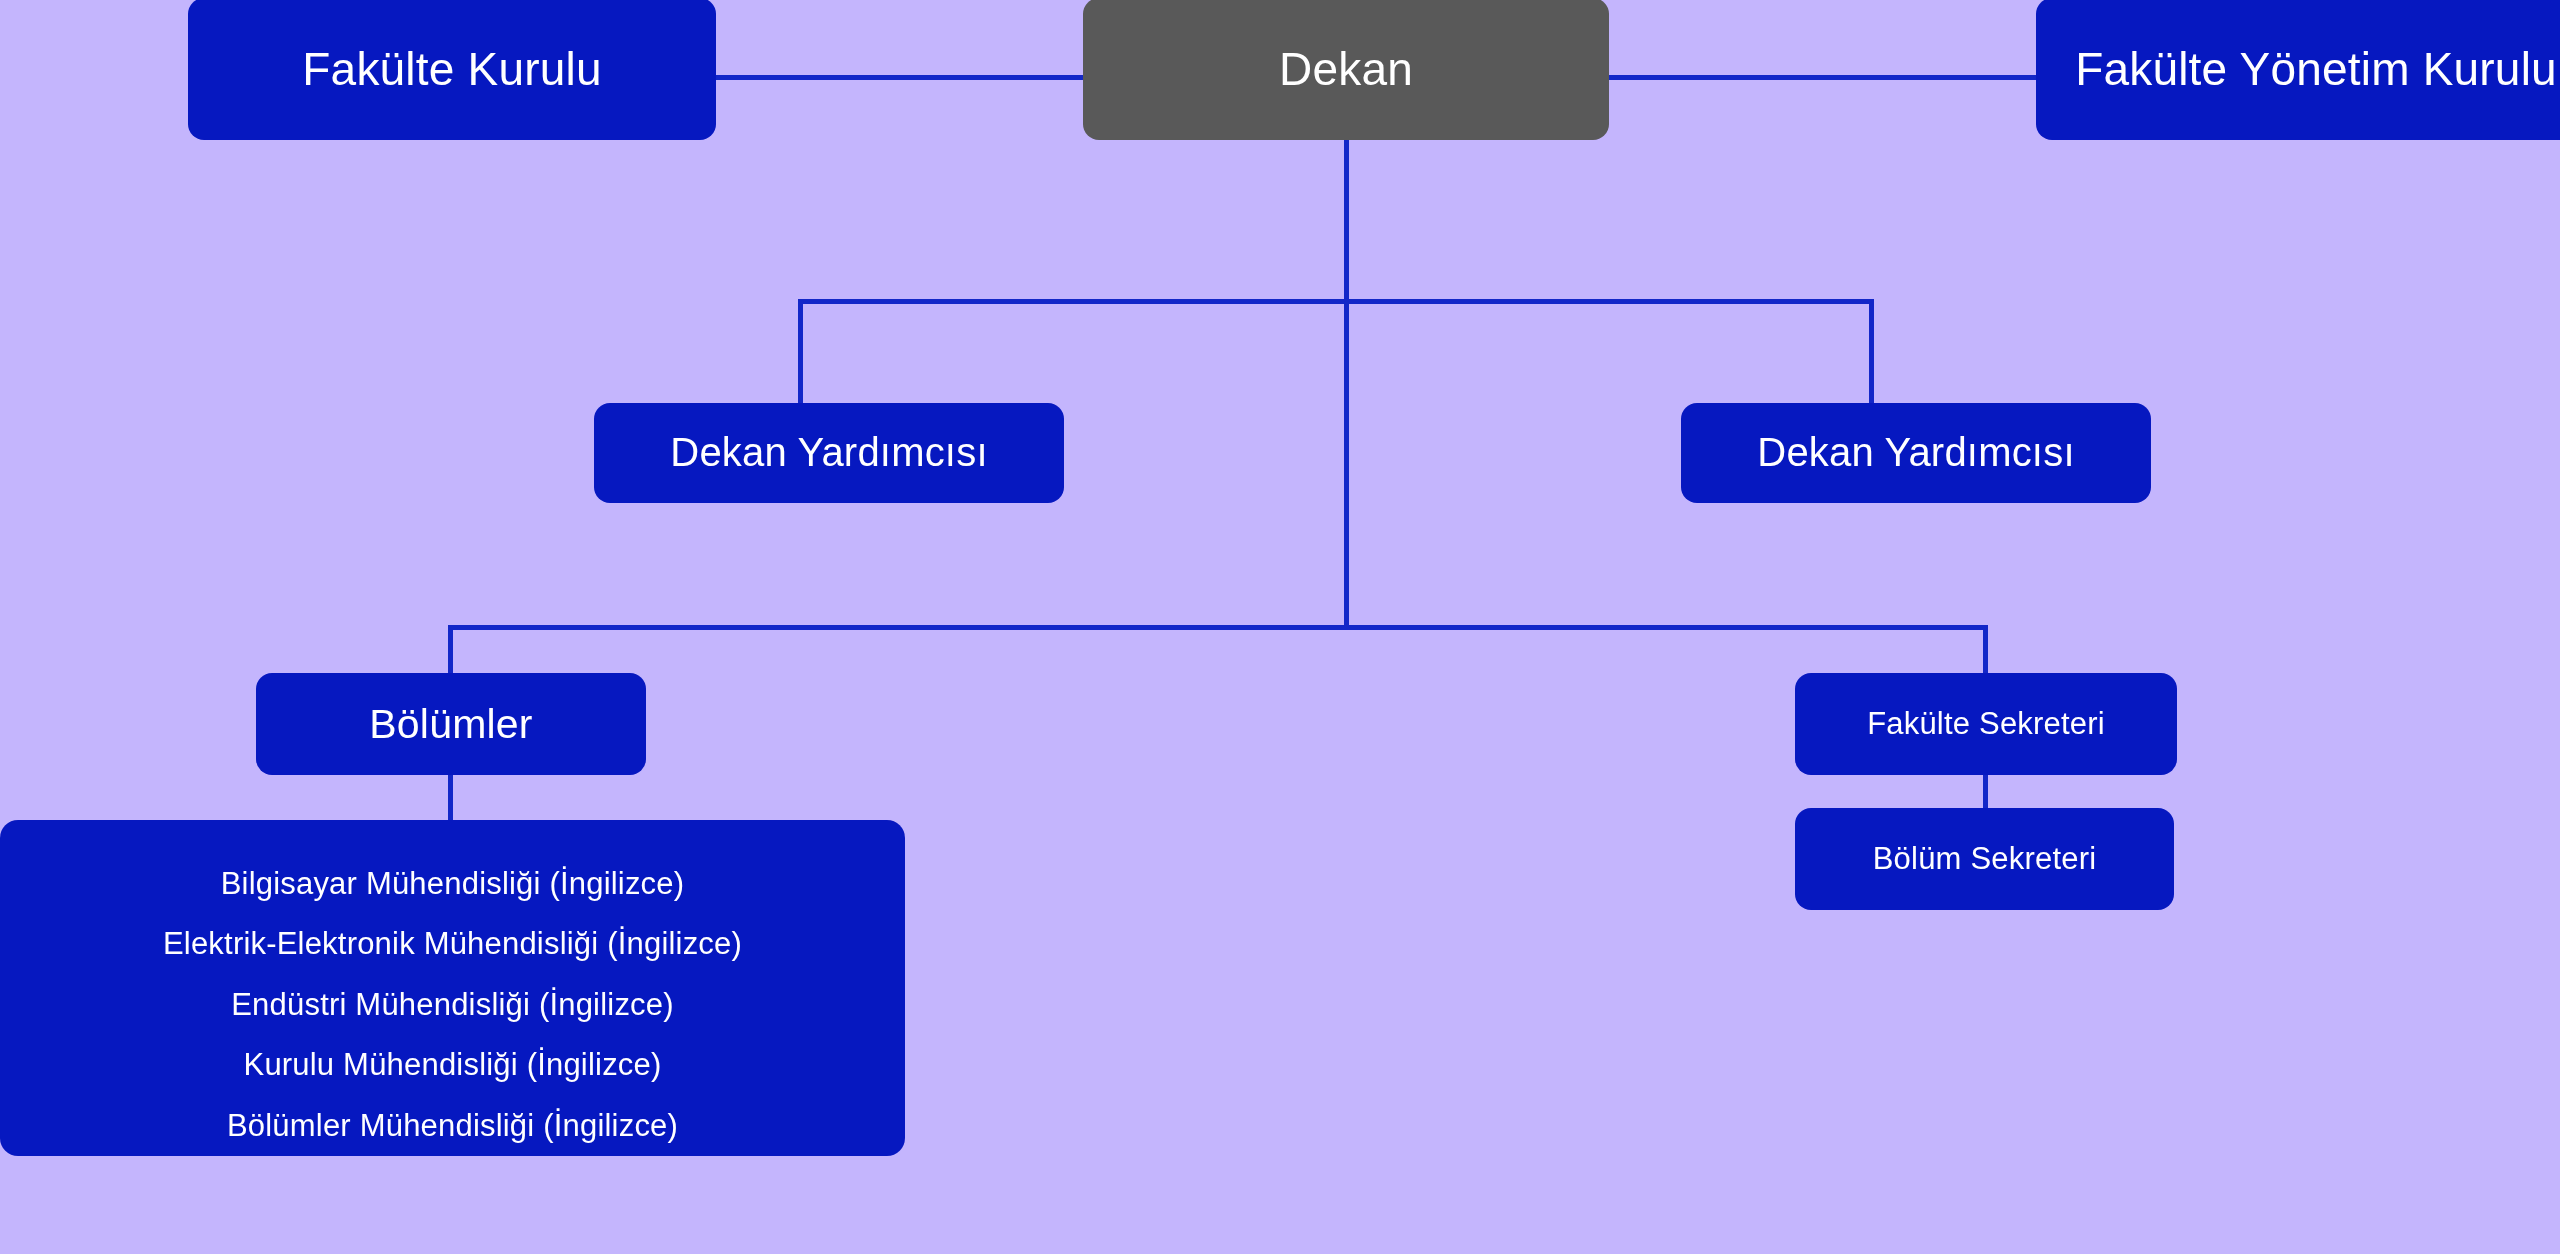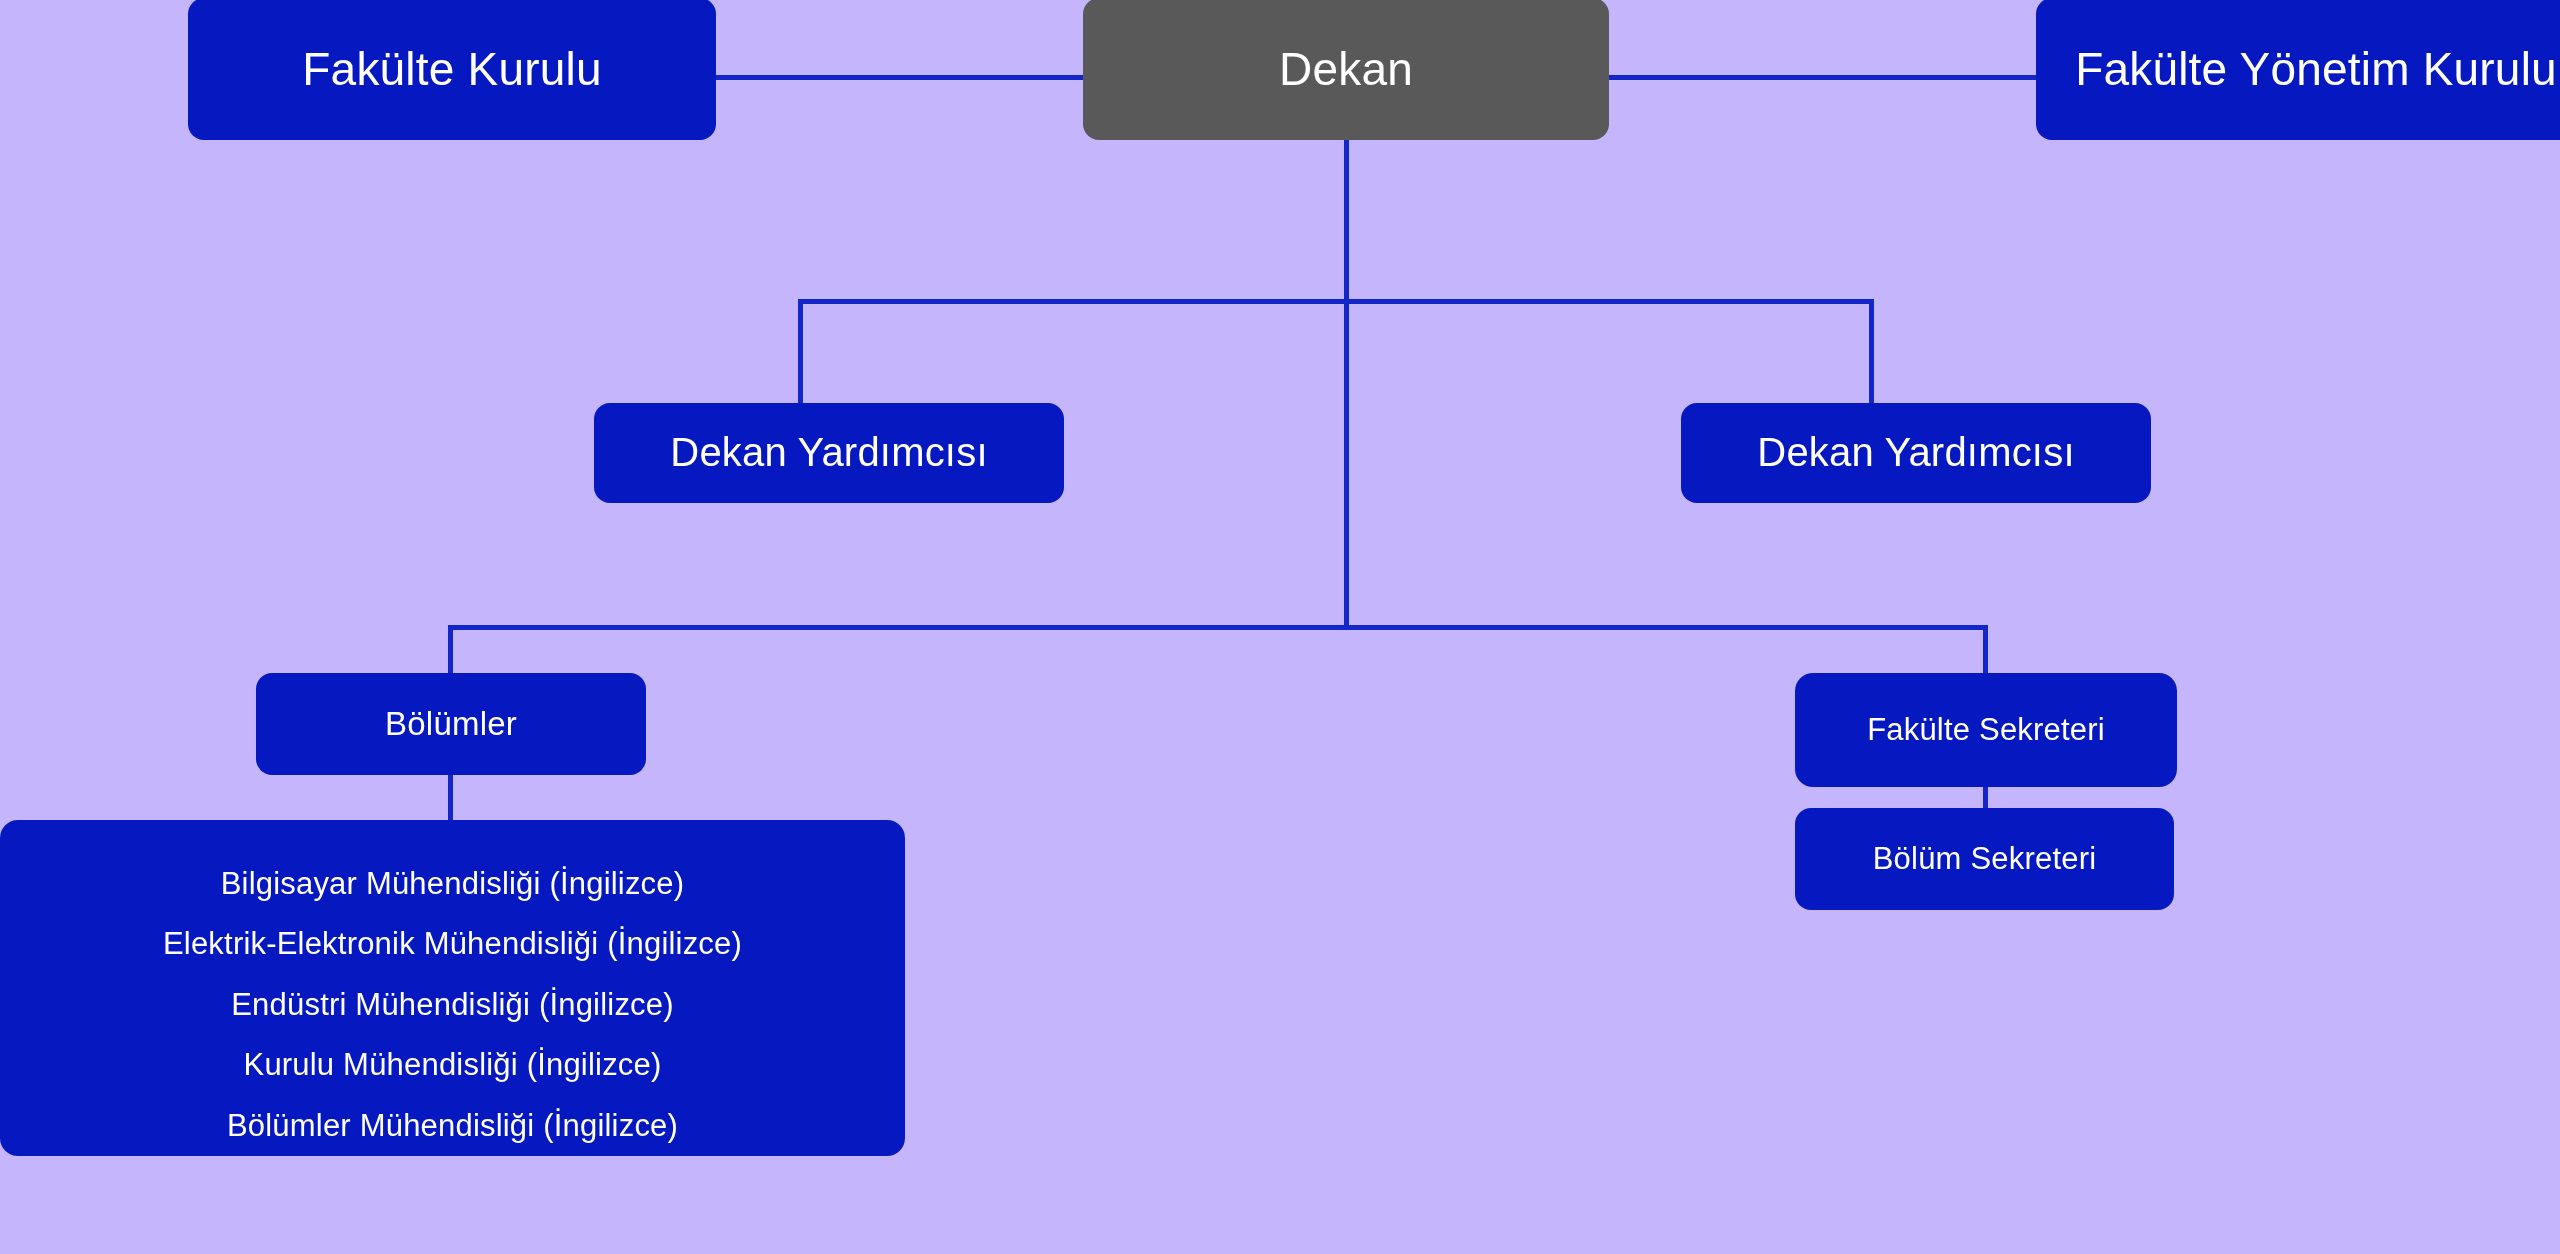--- a/index.html
+++ b/index.html
@@ -53,26 +53,25 @@
     font-size: 40px;
   }
   #node-dekan-yardimcisi-2 {
     left: 1681px; top: 403px; width: 470px; height: 100px;
     font-size: 40px;
   }
 
   
   #node-bolumler {
     left: 256px; top: 673px; width: 390px; height: 102px;
-    font-size: 33px;
+    font-size: 41px;
   }
   #node-fakulte-sekreteri {
-    left: 1795px; top: 673px; width: 382px; height: 114px;
+    left: 1795px; top: 673px; width: 382px; height: 102px;
     font-size: 31px;
-    border-radius: 18px;
   }
   #node-bolum-sekreteri {
     left: 1795px; top: 808px; width: 379px; height: 102px;
     font-size: 31px;
   }
 
   
   #node-bolum-listesi {
     left: 0px; top: 820px; width: 905px; height: 336px;
     border-radius: 18px;

